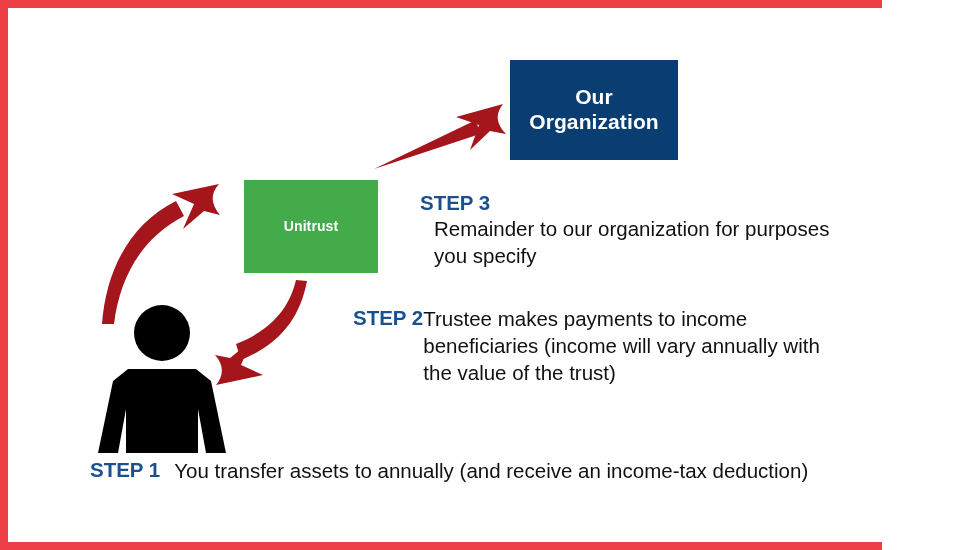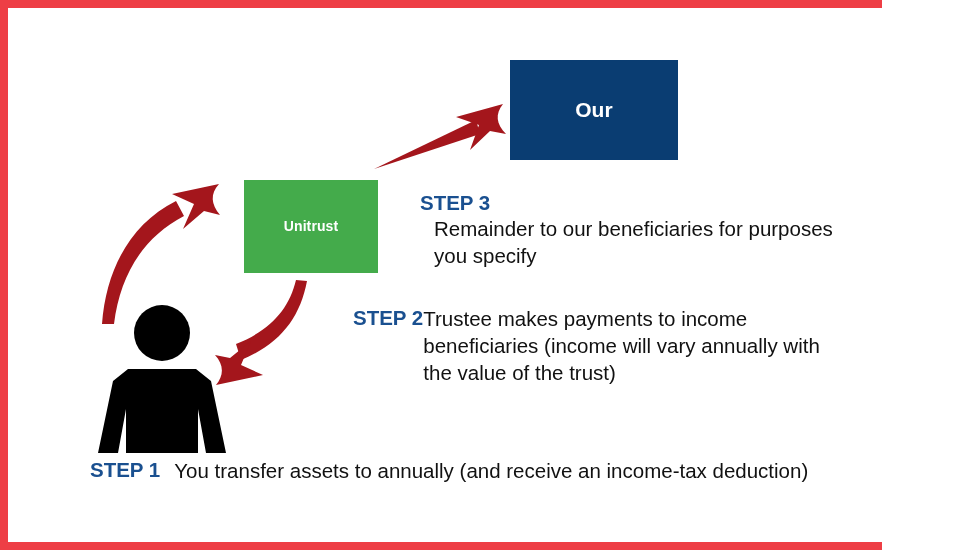--- a/index.html
+++ b/index.html
@@ -181,20 +181,21 @@
                  L 462 142
                  L 482 123
                  L 498 126
                  C 488 116, 487 106, 495 96 Z" fill="#a4161c"></path>
       </g>
     </svg>
 
     <div class="node-box" id="org-box">
       <div>
         <div>Our</div>
+        <div>Organization</div>
       </div>
     </div>
 
     <div class="node-box" id="unitrust-box">
       <span>Unitrust</span>
     </div>
 
     <div id="donor-figure">
       <svg viewBox="0 0 148 160" width="148" height="160" xmlns="http://www.w3.org/2000/svg">
         <circle cx="74" cy="30" r="28" fill="#000000"></circle>
@@ -209,21 +210,21 @@
                  L 38 106
                  L 30 150
                  L 10 150
                  L 25 78
                  Z" fill="#000000"></path>
       </svg>
     </div>
 
     <div class="step-row" id="step3-row">
       <span class="step-tag">STEP 3</span>
-      <span class="step-text">Remainder to our beneficiaries for purposes you specify</span>
+      <span class="step-text">Remainder to our organization for purposes you specify</span>
     </div>
 
     <div class="step-row" id="step2-row">
       <span class="step-tag">STEP 2</span>
       <span class="step-text">Trustee makes payments to income beneficiaries (income will vary annually with the value of the trust)</span>
     </div>
 
     <div class="step-row" id="step1-row">
       <span class="step-tag">STEP 1</span>
       <span class="step-text">You transfer assets to annually (and receive an income-tax deduction)</span>

